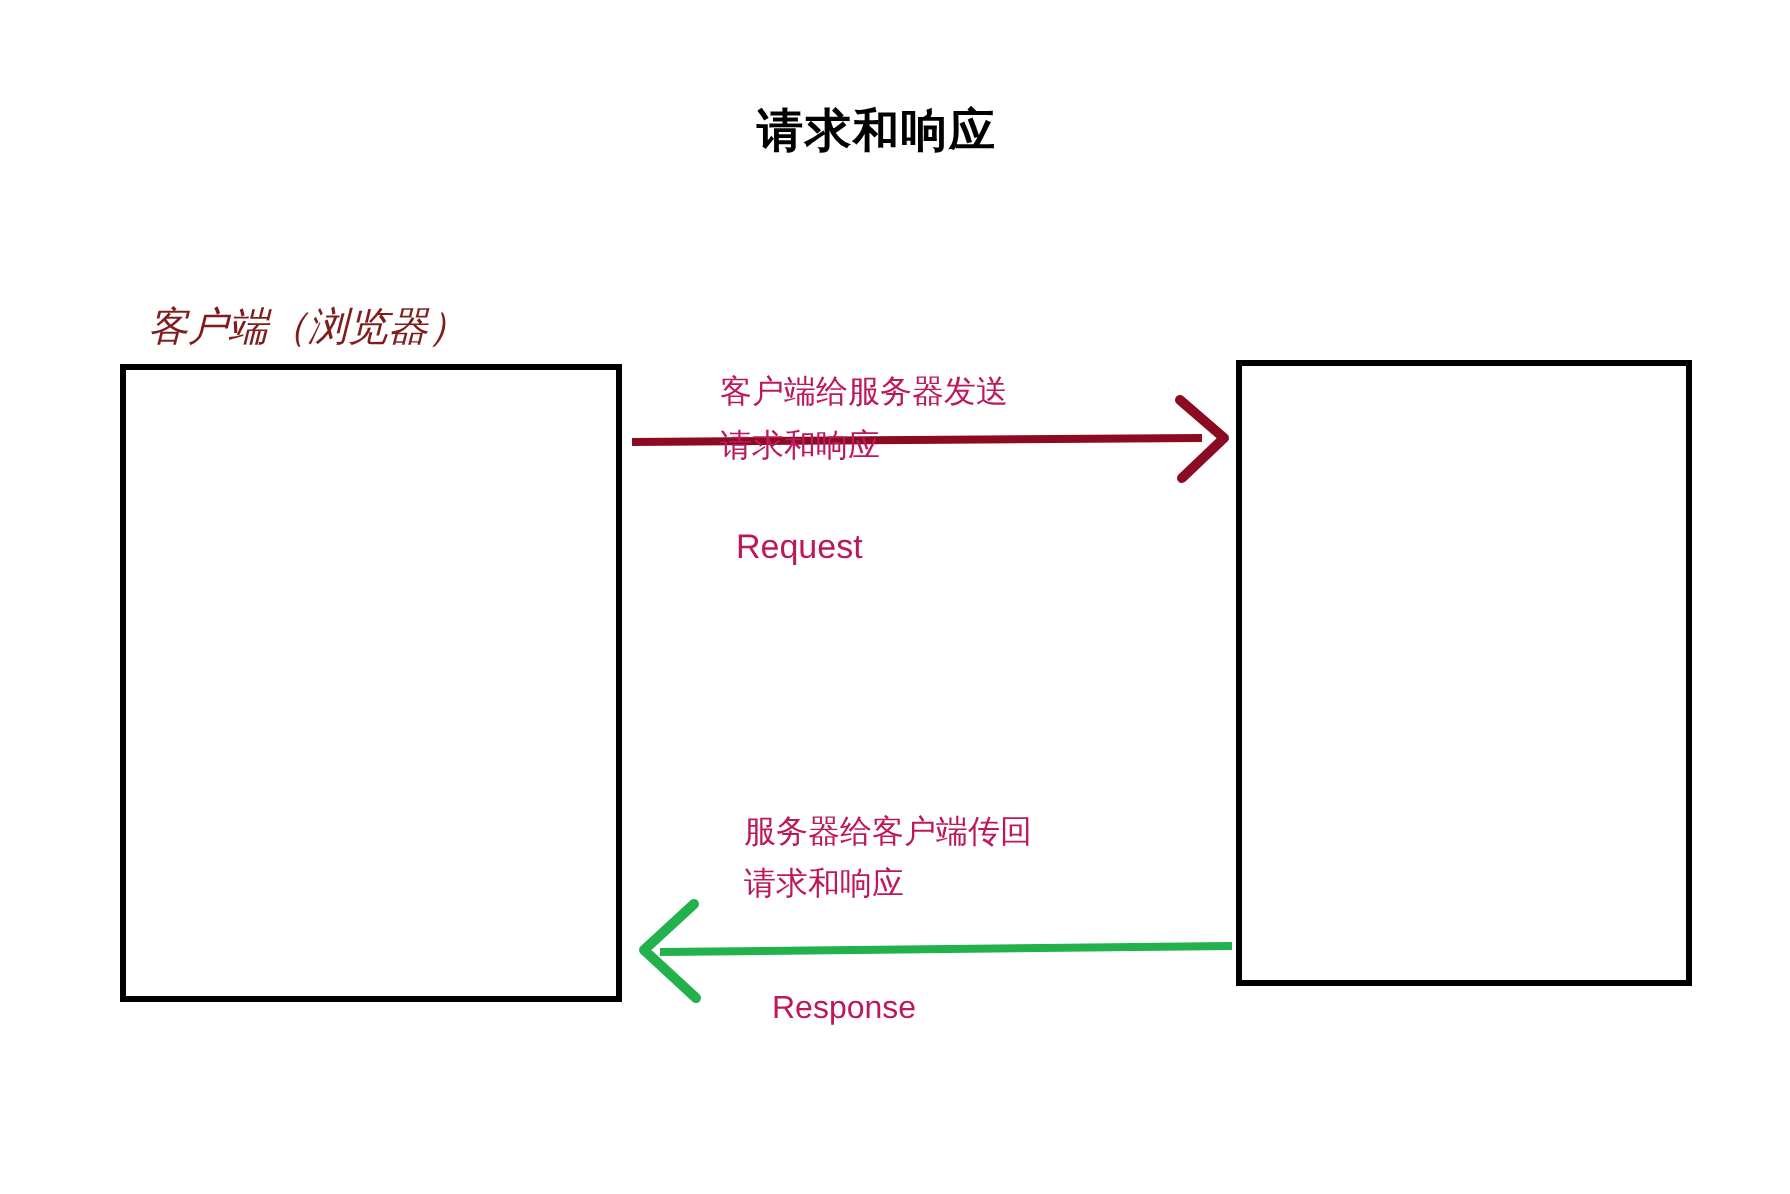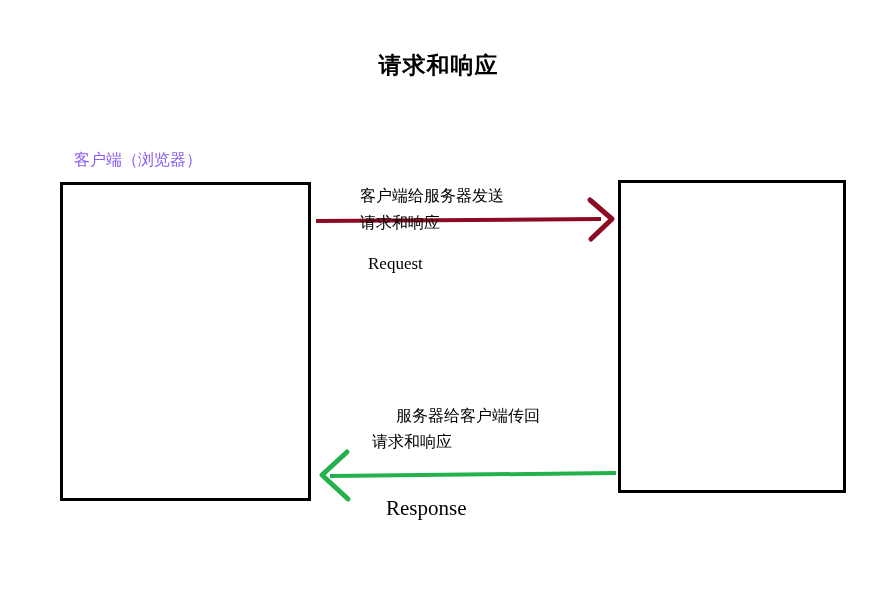--- a/index.html
+++ b/index.html
@@ -39,45 +39,45 @@
     height: 319px;
   }
   .server-box {
     left: 618px;
     top: 180px;
     width: 228px;
     height: 313px;
   }
   .box-label {
     position: absolute;
-    font-size: 16px;
-    color: #8b5cf6;
+    font-size: 20px;
+    color: #7f1d1d;
     white-space: nowrap;
+    font-style: italic;
   }
   .client-label {
     left: 74px;
     top: 150px;
   }
   .server-label {
     left: 632px;
     top: 150px;
   }
   .annotation {
     position: absolute;
     font-size: 16px;
-    color: #000000;
+    color: #be185d;
     white-space: nowrap;
-    font-family: Liberation Serif, serif;
   }
   .req-line1 { left: 360px; top: 186px; }
   .req-line2 { left: 360px; top: 213px; }
-  .req-label { left: 368px; top: 254px; font-size: 17px; }
-  .resp-line1 { left: 372px; top: 406px; margin-left: 24px; }
+  .req-label { left: 368px; top: 264px; font-size: 17px; }
+  .resp-line1 { left: 372px; top: 406px; }
   .resp-line2 { left: 372px; top: 432px; }
-  .resp-label { left: 386px; top: 496px; font-size: 21px; }
+  .resp-label { left: 386px; top: 496px; font-size: 16px; }
   svg.arrows {
     position: absolute;
     left: 0;
     top: 0;
     width: 895px;
     height: 597px;
   }
 </style>
 </head>
 <body>

